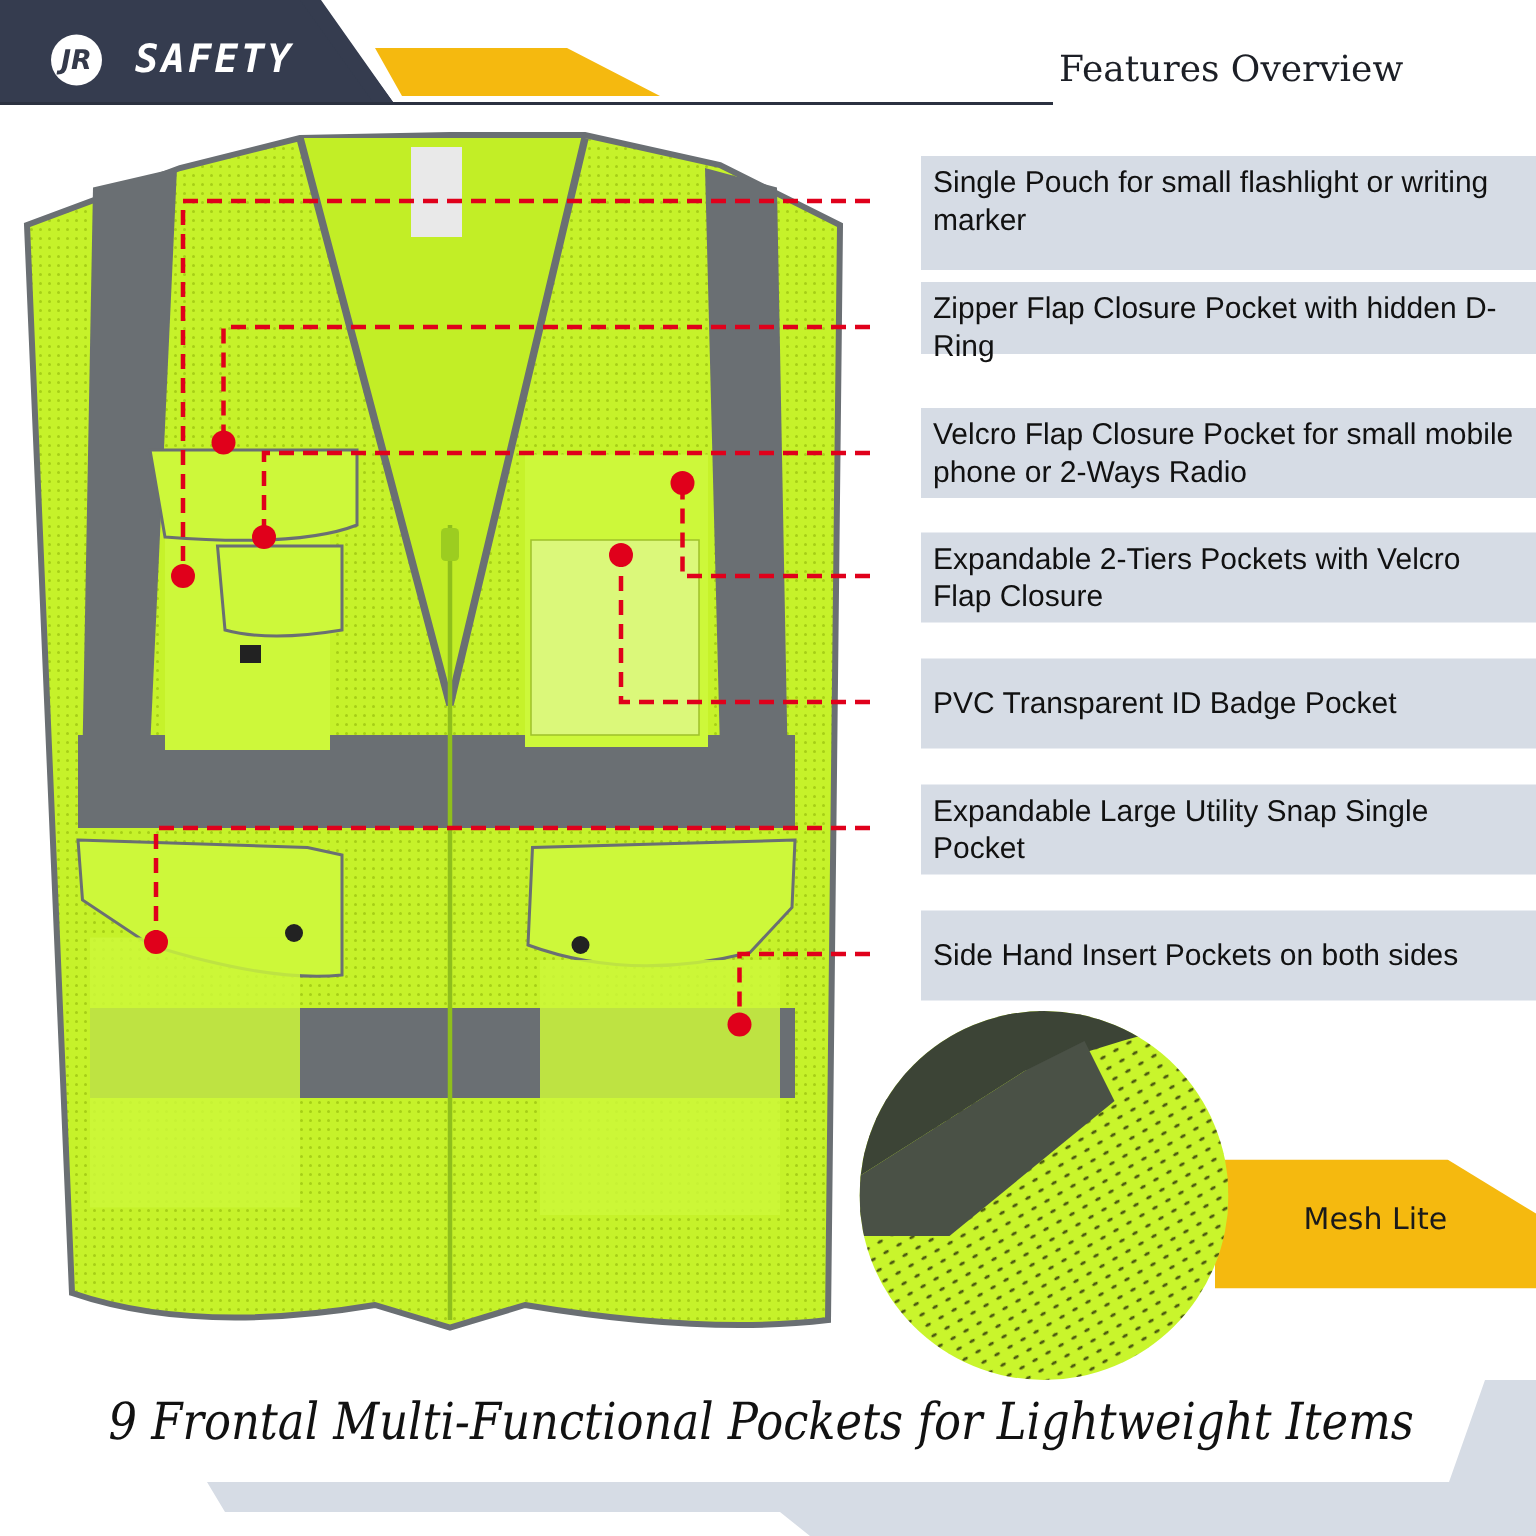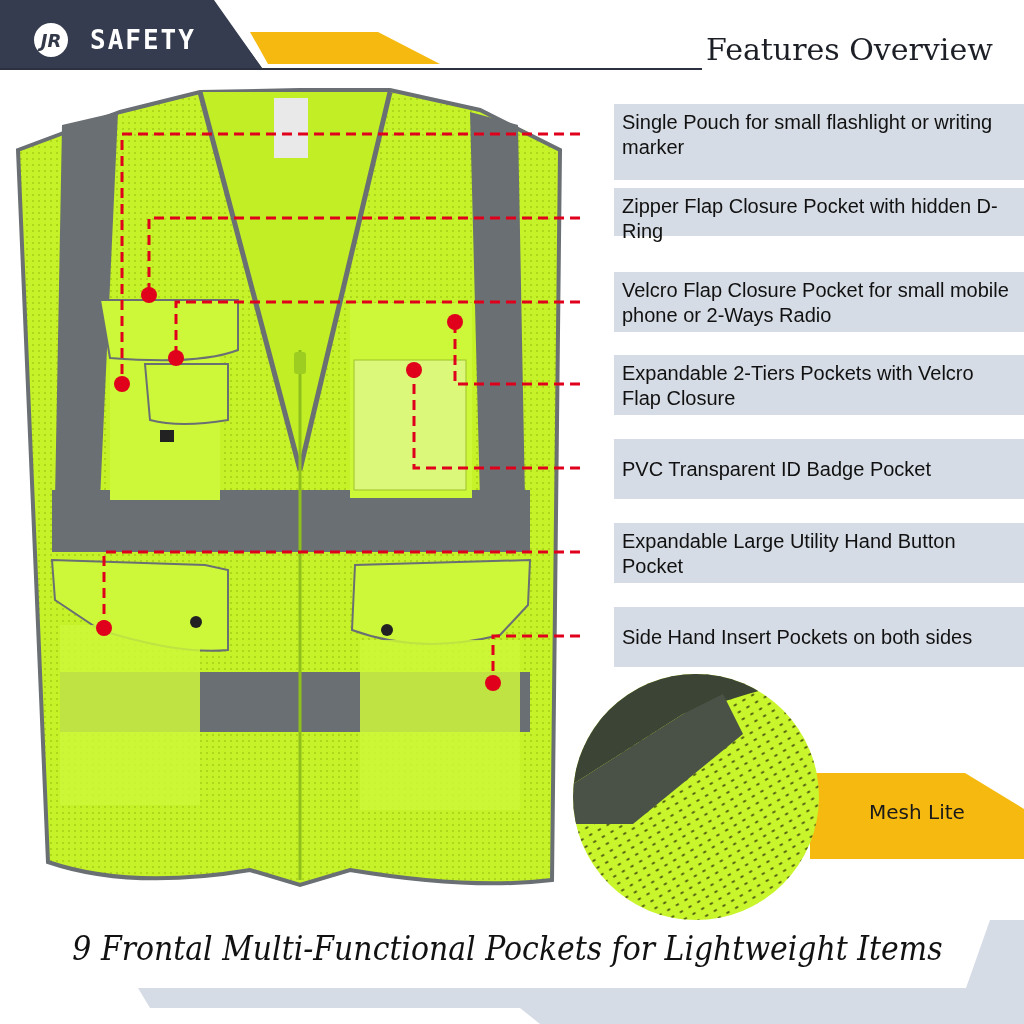--- a/index.html
+++ b/index.html
@@ -2,22 +2,22 @@
 <html><head>
 <meta charset="utf-8">
 <style>
   html, body { margin:0; padding:0; }
   body { width:1024px; height:1024px; background:#ffffff; position:relative; overflow:hidden; font-family:"Liberation Sans", sans-serif; }
   .abs { position:absolute; }
   
   .header-bar { left:0; top:0; width:1024px; height:70px; }
   .logo { left:34px; top:22px; width:180px; height:36px; display:flex; align-items:center; color:#fff; }
   .logo-mark { width:34px; height:34px; border-radius:50%; background:#fff; color:#34394a; font-weight:bold; font-style:italic; font-size:18px; display:flex; align-items:center; justify-content:center; margin-right:22px; font-family:"DejaVu Sans", sans-serif; }
-  .logo-text { font-family:"DejaVu Sans Mono", monospace; font-weight:bold; font-size:26px; letter-spacing:2px; }
-  .features-title { left:706px; top:32px; font-family:"DejaVu Serif", serif; font-size:30px; color:#1c1f26; }
+  .logo-text { font-family:"DejaVu Sans Mono", monospace; font-style:italic; font-weight:bold; font-size:26px; letter-spacing:2px; }
+  .features-title { left:706px; top:32px; font-family:"DejaVu Serif", serif; font-size:24px; color:#1c1f26; }
   
   .feature { left:614px; width:410px; background:#d6dce5; box-sizing:border-box; padding:6px 8px 0 8px; color:#111; font-size:20px; line-height:25px; }
   .feature.single { display:flex; align-items:center; padding-top:0;text-align:right; }
   
   .circle { left:573px; top:674px; width:246px; height:246px; border-radius:50%; overflow:hidden; }
   .mesh-label { left:810px; top:773px; width:214px; height:86px; }
   .mesh-text { left:824px; top:798px; font-size:20px; line-height:29px; color:#1a1a1a; font-family:"DejaVu Sans", sans-serif;margin-left:45px; }
   .tagline { left:0; top:928px; width:1024px; text-align:center; font-family:"DejaVu Serif", serif; font-style:italic; font-size:34px; color:#111; }
   .tagline span { display:inline-block; transform:scaleX(0.88); margin-left:-10px; }
 </style>
@@ -93,21 +93,21 @@
     <circle cx="104" cy="628" r="8"></circle>
     <circle cx="493" cy="683" r="8"></circle>
   </g>
 </svg>
 
 <div class="abs feature" style="top:104px;height:76px">Single Pouch for small flashlight or writing marker</div>
 <div class="abs feature" style="top:188px;height:48px">Zipper Flap Closure Pocket with hidden D-Ring</div>
 <div class="abs feature" style="top:272px;height:60px">Velcro Flap Closure Pocket for small mobile phone or 2-Ways Radio</div>
 <div class="abs feature" style="top:355px;height:60px">Expandable 2-Tiers Pockets with Velcro Flap Closure</div>
 <div class="abs feature single" style="top:439px;height:60px">PVC Transparent ID Badge Pocket</div>
-<div class="abs feature" style="top:523px;height:60px">Expandable Large Utility Hand Button Pocket</div>
+<div class="abs feature" style="top:523px;height:60px">Expandable Large Utility Snap Single Pocket</div>
 <div class="abs feature single" style="top:607px;height:60px">Side Hand Insert Pockets on both sides</div>
 
 <svg class="abs mesh-label" width="214" height="86" viewBox="0 0 214 86">
   <polygon points="0,0 155,0 214,36 214,86 0,86" fill="#f5b90f"></polygon>
 </svg>
 <svg class="abs circle" width="246" height="246" viewBox="0 0 246 246">
   <defs>
     <pattern id="mesh2" width="10" height="8" patternUnits="userSpaceOnUse" patternTransform="rotate(-30)">
       <rect width="10" height="8" fill="#c9f52c"></rect>
       <ellipse cx="5" cy="4" rx="2" ry="1" fill="#4d5a10"></ellipse>

